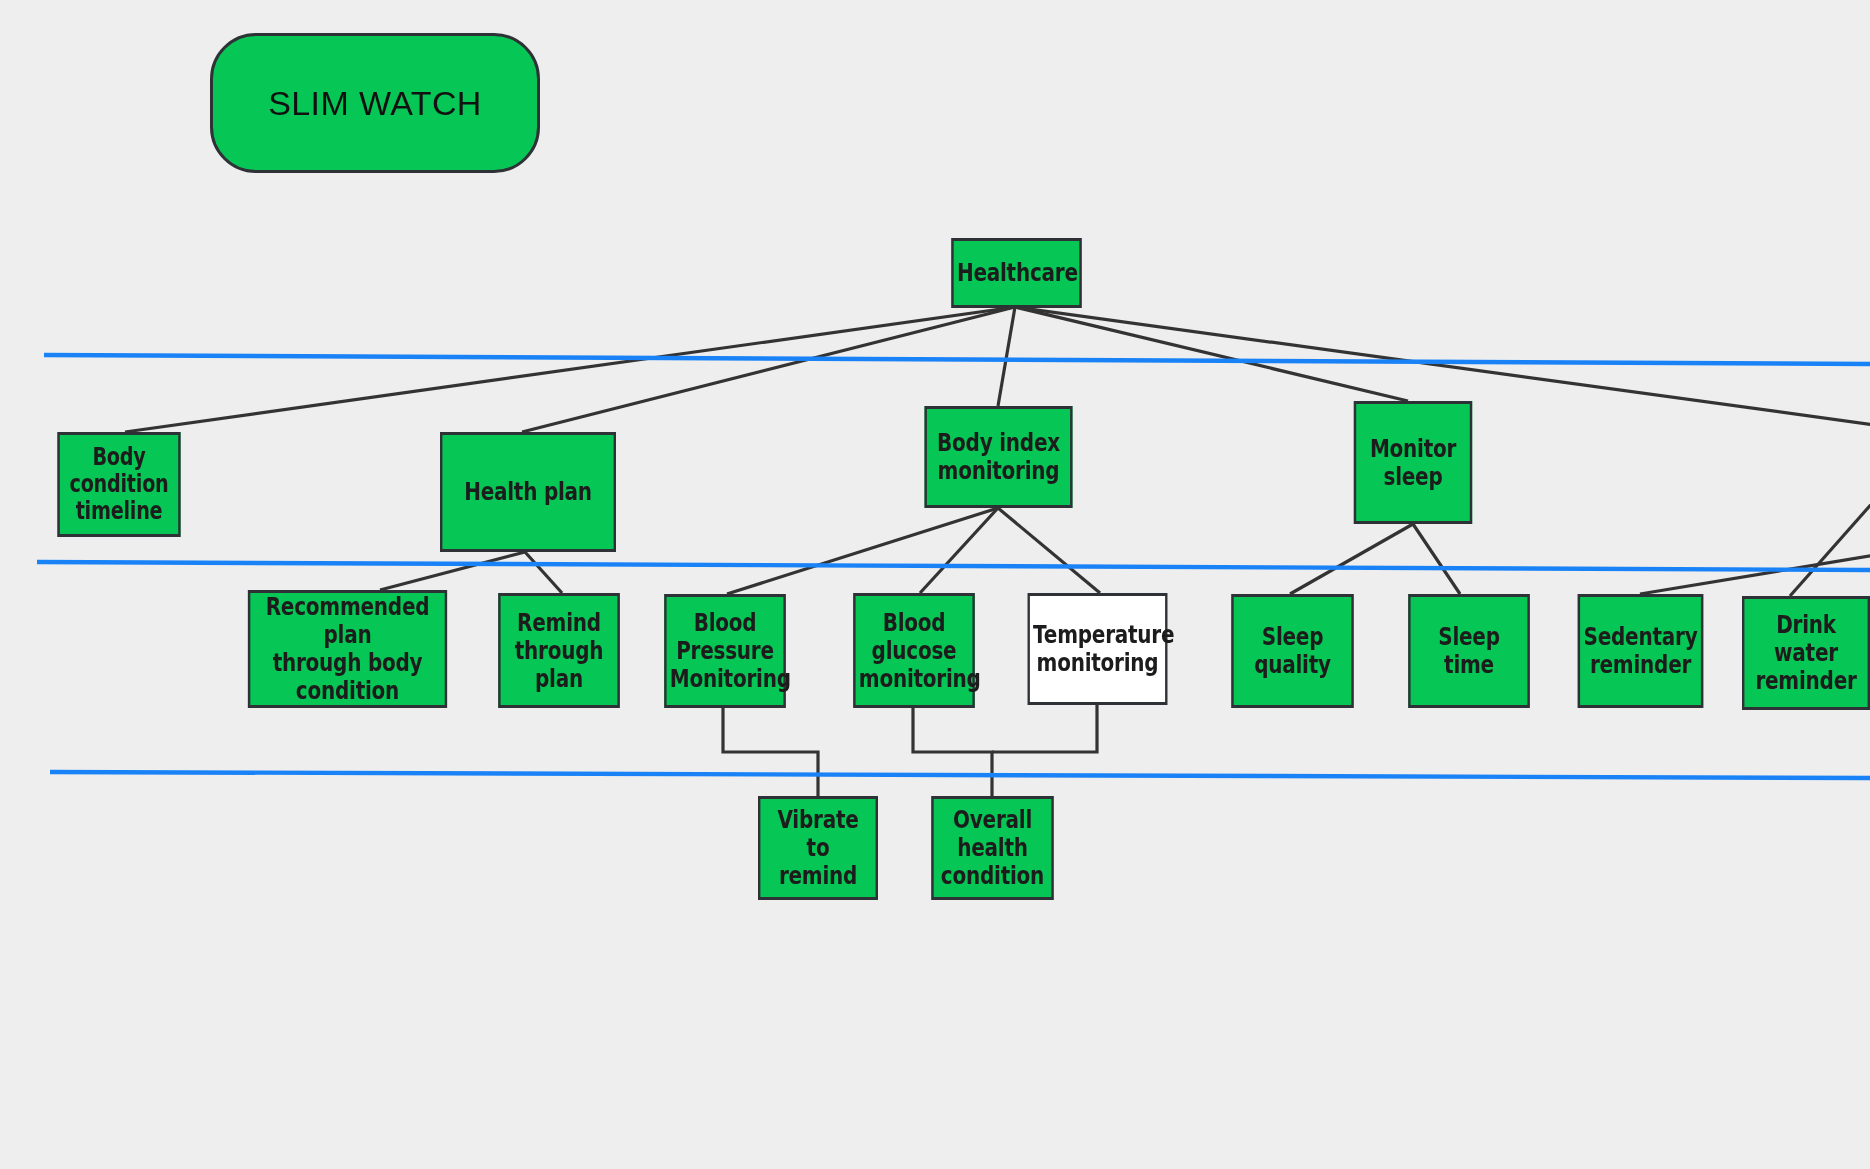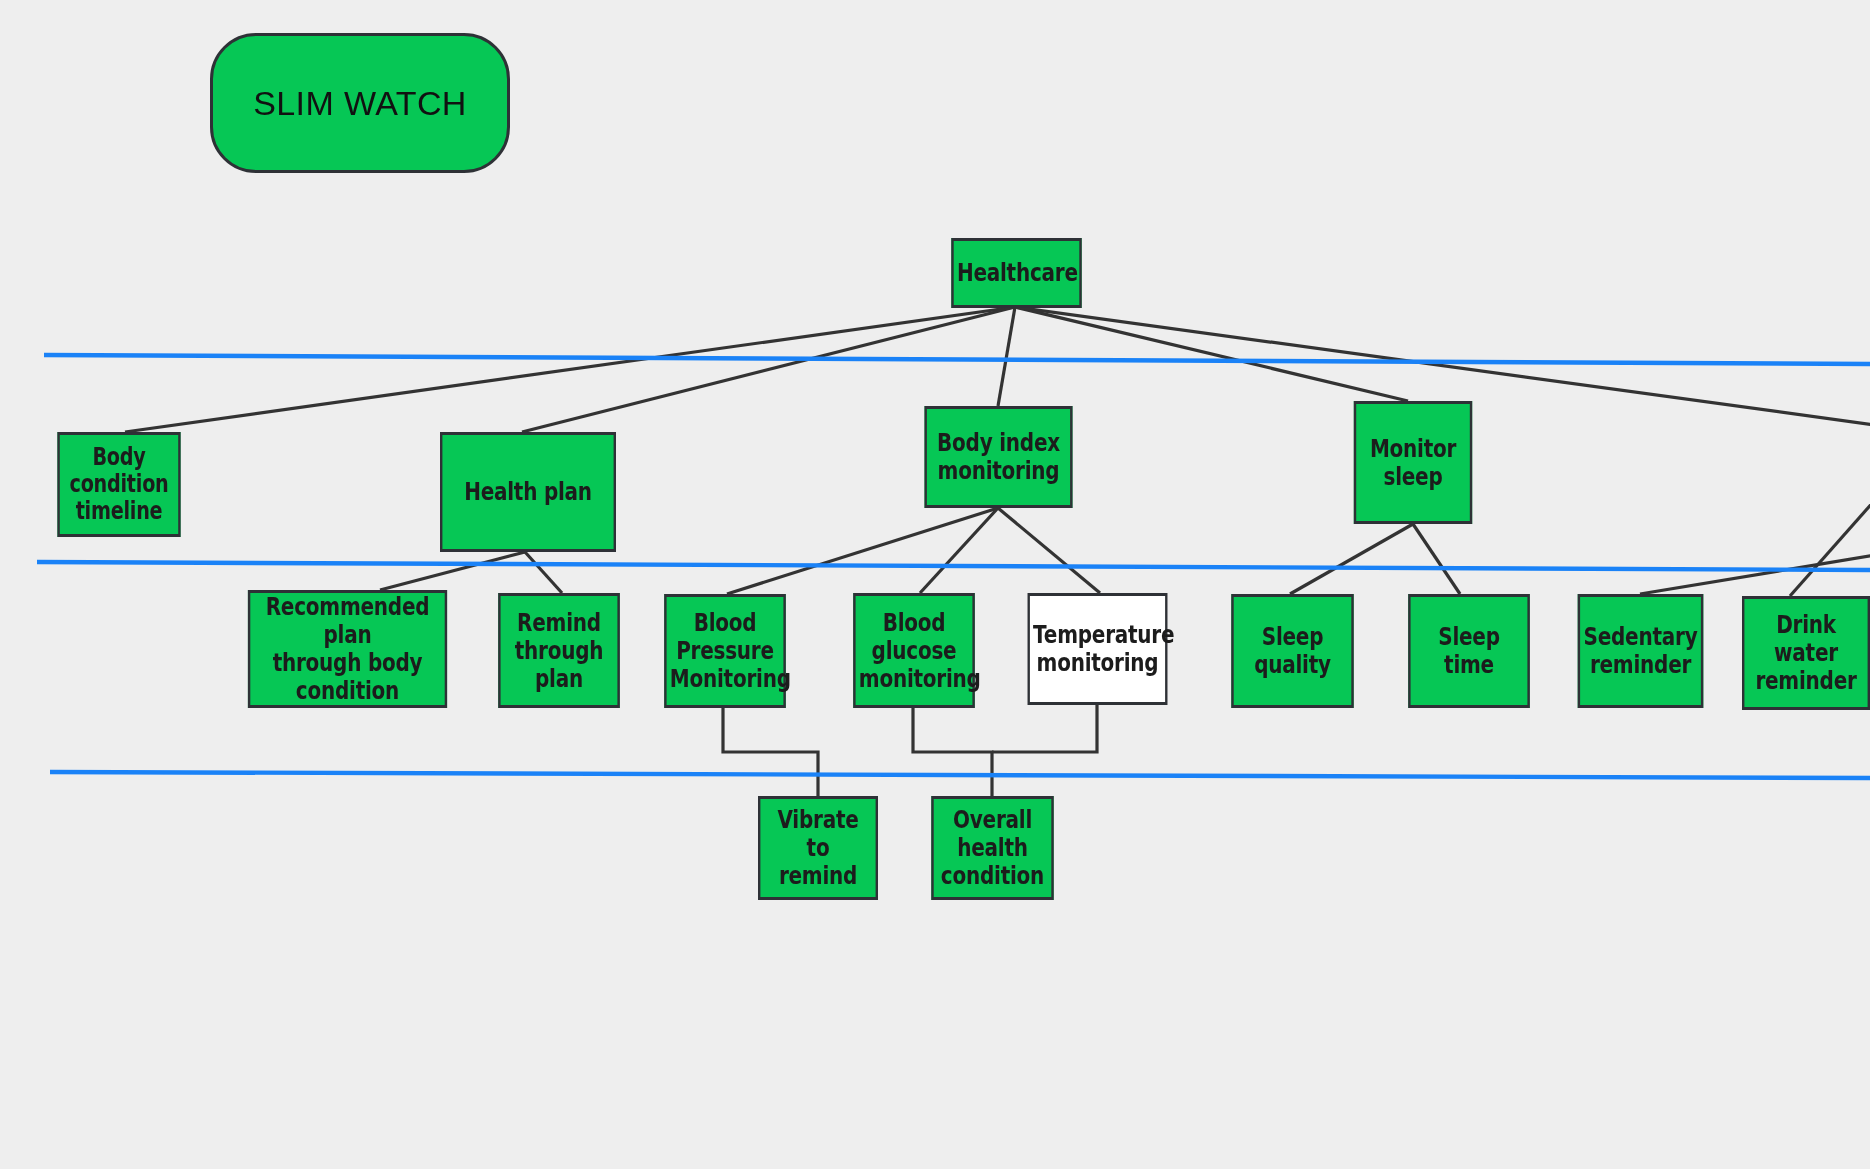--- a/index.html
+++ b/index.html
@@ -83,21 +83,21 @@
       <path d="M 1097 705 L 1097 752 L 992 752"></path>
     </g>
 
     <g stroke-width="4.4" fill="none" stroke-linecap="butt">
       <line x1="44" y1="355" x2="1870" y2="364" stroke="#1a82f7"></line>
       <line x1="37" y1="562" x2="1870" y2="570" stroke="#1a82f7"></line>
       <line x1="50" y1="772" x2="1870" y2="778" stroke="#1a82f7"></line>
     </g>
   </svg>
 
-  <div class="pill" style="left:210px;top:33px;width:300px;height:140px;">
+  <div class="pill" style="left:210px;top:33px;width:330px;height:140px;">
     <span>SLIM WATCH</span>
   </div>
 
   <div class="node" style="left:935px;top:238px;width:163px;height:70px;">
     <span class="node-inner">Healthcare</span>
   </div>
 
   <div class="node" style="left:42px;top:432px;width:154px;height:105px;font-size:24px;">
     <span class="node-inner">Body
 condition

